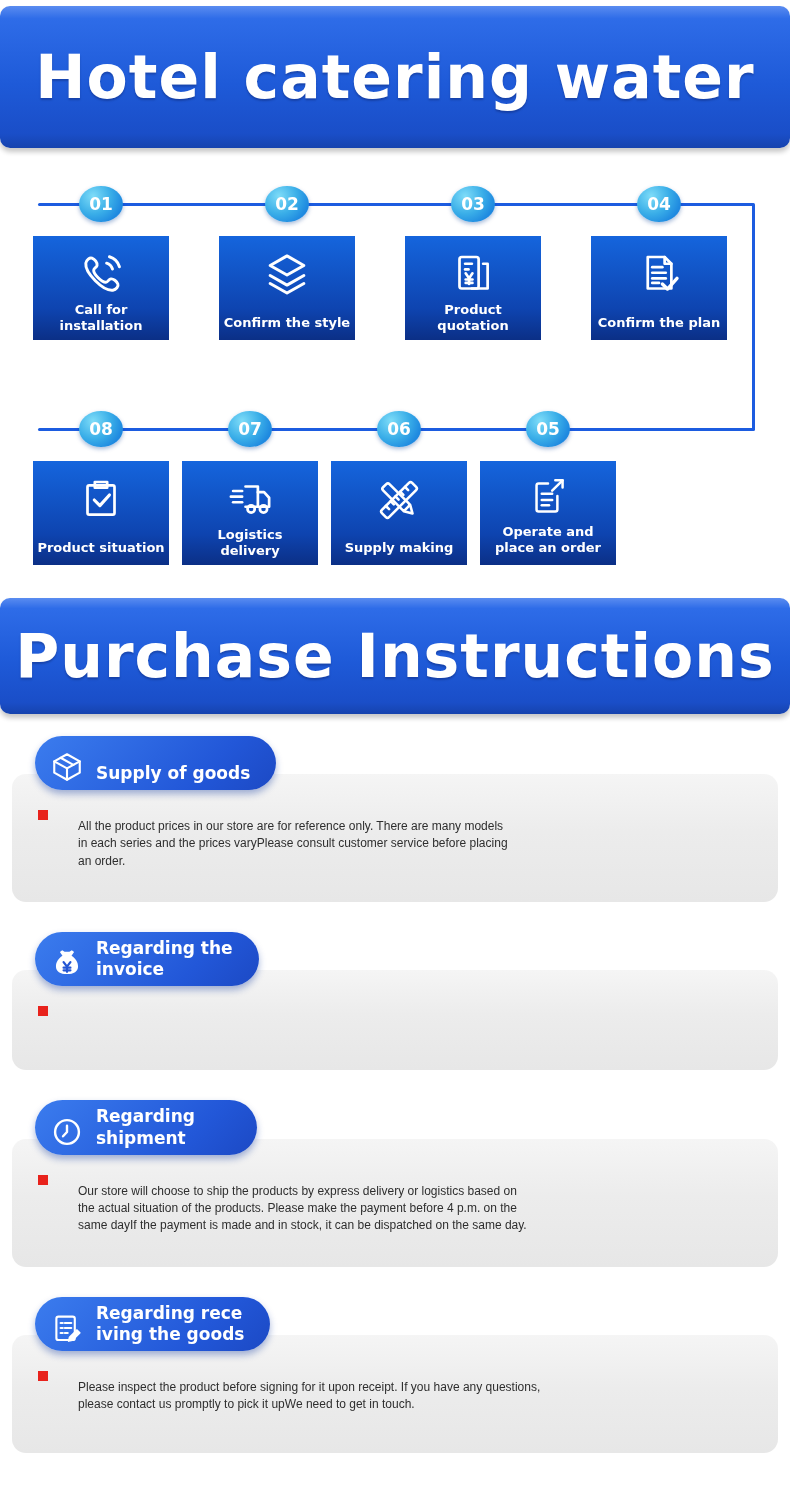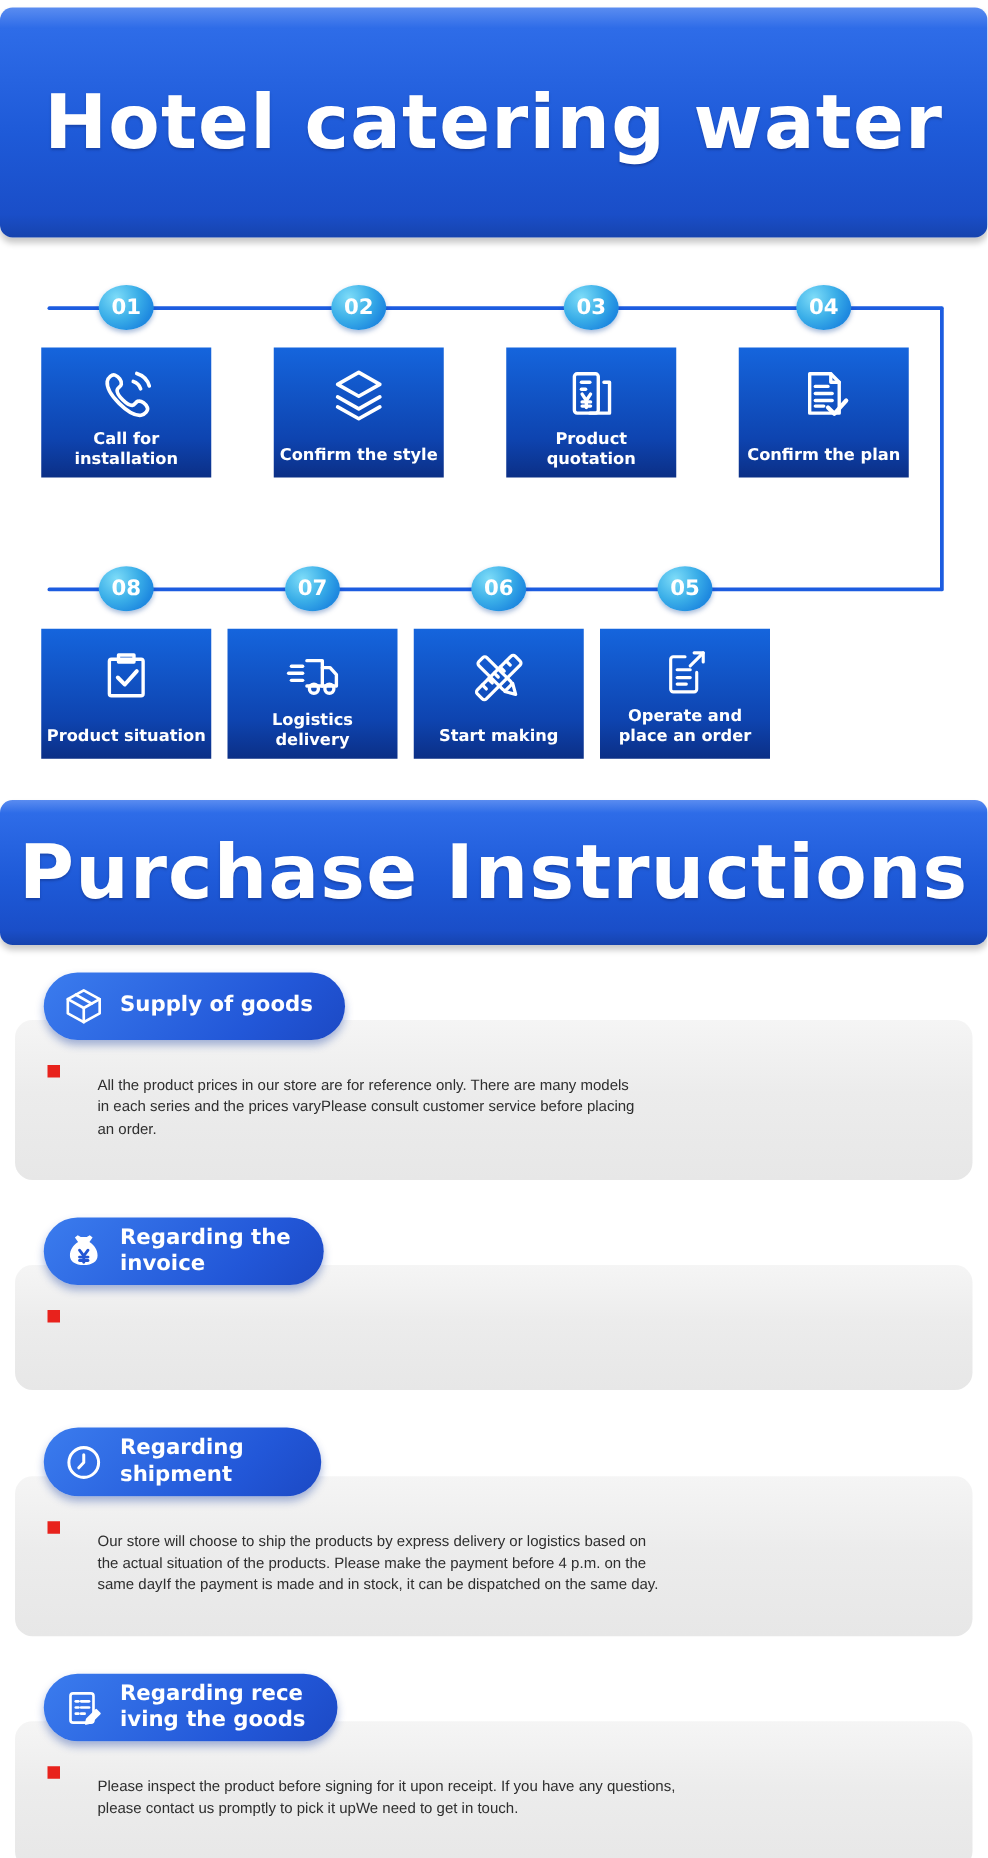--- a/index.html
+++ b/index.html
@@ -1,19 +1,19 @@
 <!DOCTYPE html>
 <html><head>
 <meta charset="utf-8">
 <style>
   html,body{margin:0;padding:0;background:#fff;}
   body{width:790px;overflow-x:hidden;font-family:"Liberation Sans",sans-serif;}
 
   
-  .banner{margin:6px 0 0;height:184px;border-radius:10px;
+  .banner{margin:6px 0 0;height:142px;border-radius:10px;
     display:flex;align-items:center;justify-content:center;
     background:linear-gradient(180deg,#5a8cf0 0%,#2e6ce8 9%,#1e5ad8 55%,#1a4ec8 90%,#1643ae 100%);
     box-shadow:0 4px 5px rgba(0,0,0,.22);}
   .banner.second{height:116px;margin-top:0;}
   .banner .btitle{color:#fff;font-size:60px;font-weight:700;letter-spacing:1px;
     font-family:"DejaVu Sans",sans-serif;text-shadow:0 2px 2px rgba(0,0,40,.25);}
 
   
   .process{position:relative;height:450px;}
   .pline{position:absolute;background:#1c5ce0;border-radius:2px;}
@@ -31,21 +31,21 @@
     background:linear-gradient(180deg,#1565dd 0%,#0e44b0 70%,#0b2f86 100%);
     display:flex;flex-direction:column;align-items:center;justify-content:space-between;
     padding:12px 4px 9px;}
   .tile svg{flex:0 0 auto;}
   .tlabel{color:#fff;font-size:13px;font-weight:700;text-align:center;line-height:1.25;
     font-family:"DejaVu Sans",sans-serif;}
 
   
   .sec{margin:30px 12px 0;}
   .sec.first{margin-top:22px;}
-  .pill{position:relative;z-index:2;margin-left:23px;display:inline-flex;align-items:center;gap:12px;
+  .pill{position:relative;z-index:2;margin-left:23px;display:inline-flex;align-items:flex-end;gap:12px;
     min-width:222px;min-height:54px;box-sizing:border-box;padding:6px 26px 6px 15px;border-radius:28px;
     background:linear-gradient(135deg,#3b7cee 0%,#2257d8 70%,#1c49c4 100%);
     box-shadow:0 4px 7px rgba(20,60,160,.38);color:#fff;}
   .tcol{display:flex;flex-direction:column;font-weight:700;font-size:17px;line-height:1.25;
     font-family:"DejaVu Sans",sans-serif;}
   .tcol span:empty{display:none;}
   .panel{position:relative;z-index:1;margin-top:-16px;border-radius:14px;
     background:linear-gradient(180deg,#f5f5f5 0%,#ececec 45%,#e7e7e7 100%);
     padding:28px 18px 16px 26px;display:flex;gap:14px;box-sizing:border-box;}
   .panel.h112{min-height:112px;} .panel.h100{min-height:100px;}
@@ -160,21 +160,21 @@
               <path d="M19.5 18h4"></path>
               <path d="M19.5 24h4"></path>
               <path d="M19.5 30h4"></path>
               <path d="M19.5 36h4"></path>
           </g>
           <g transform="rotate(-45 24 24)">
             <rect x="20" y="6" width="8" height="28" rx="2"></rect>
             <path d="M20 34l4 7 4-7"></path>
           </g>
         </svg>
-        <div class="tlabel">Start making</div>
+        <div class="tlabel">Supply making</div>
       </div>
     </div>
     <div class="step">
       <div class="badge">05</div>
       <div class="tile">
         <svg width="50" height="50" viewBox="0 0 48 48" fill="none" stroke="#fff" stroke-width="2.4" stroke-linecap="round" stroke-linejoin="round">
           <path d="M33 22v13a2 2 0 0 1-2 2H15a2 2 0 0 1-2-2V12a2 2 0 0 1 2-2h9"></path>
           <path d="M18 20h10"></path>
             <path d="M18 26h10"></path>
             <path d="M18 31h7"></path>

